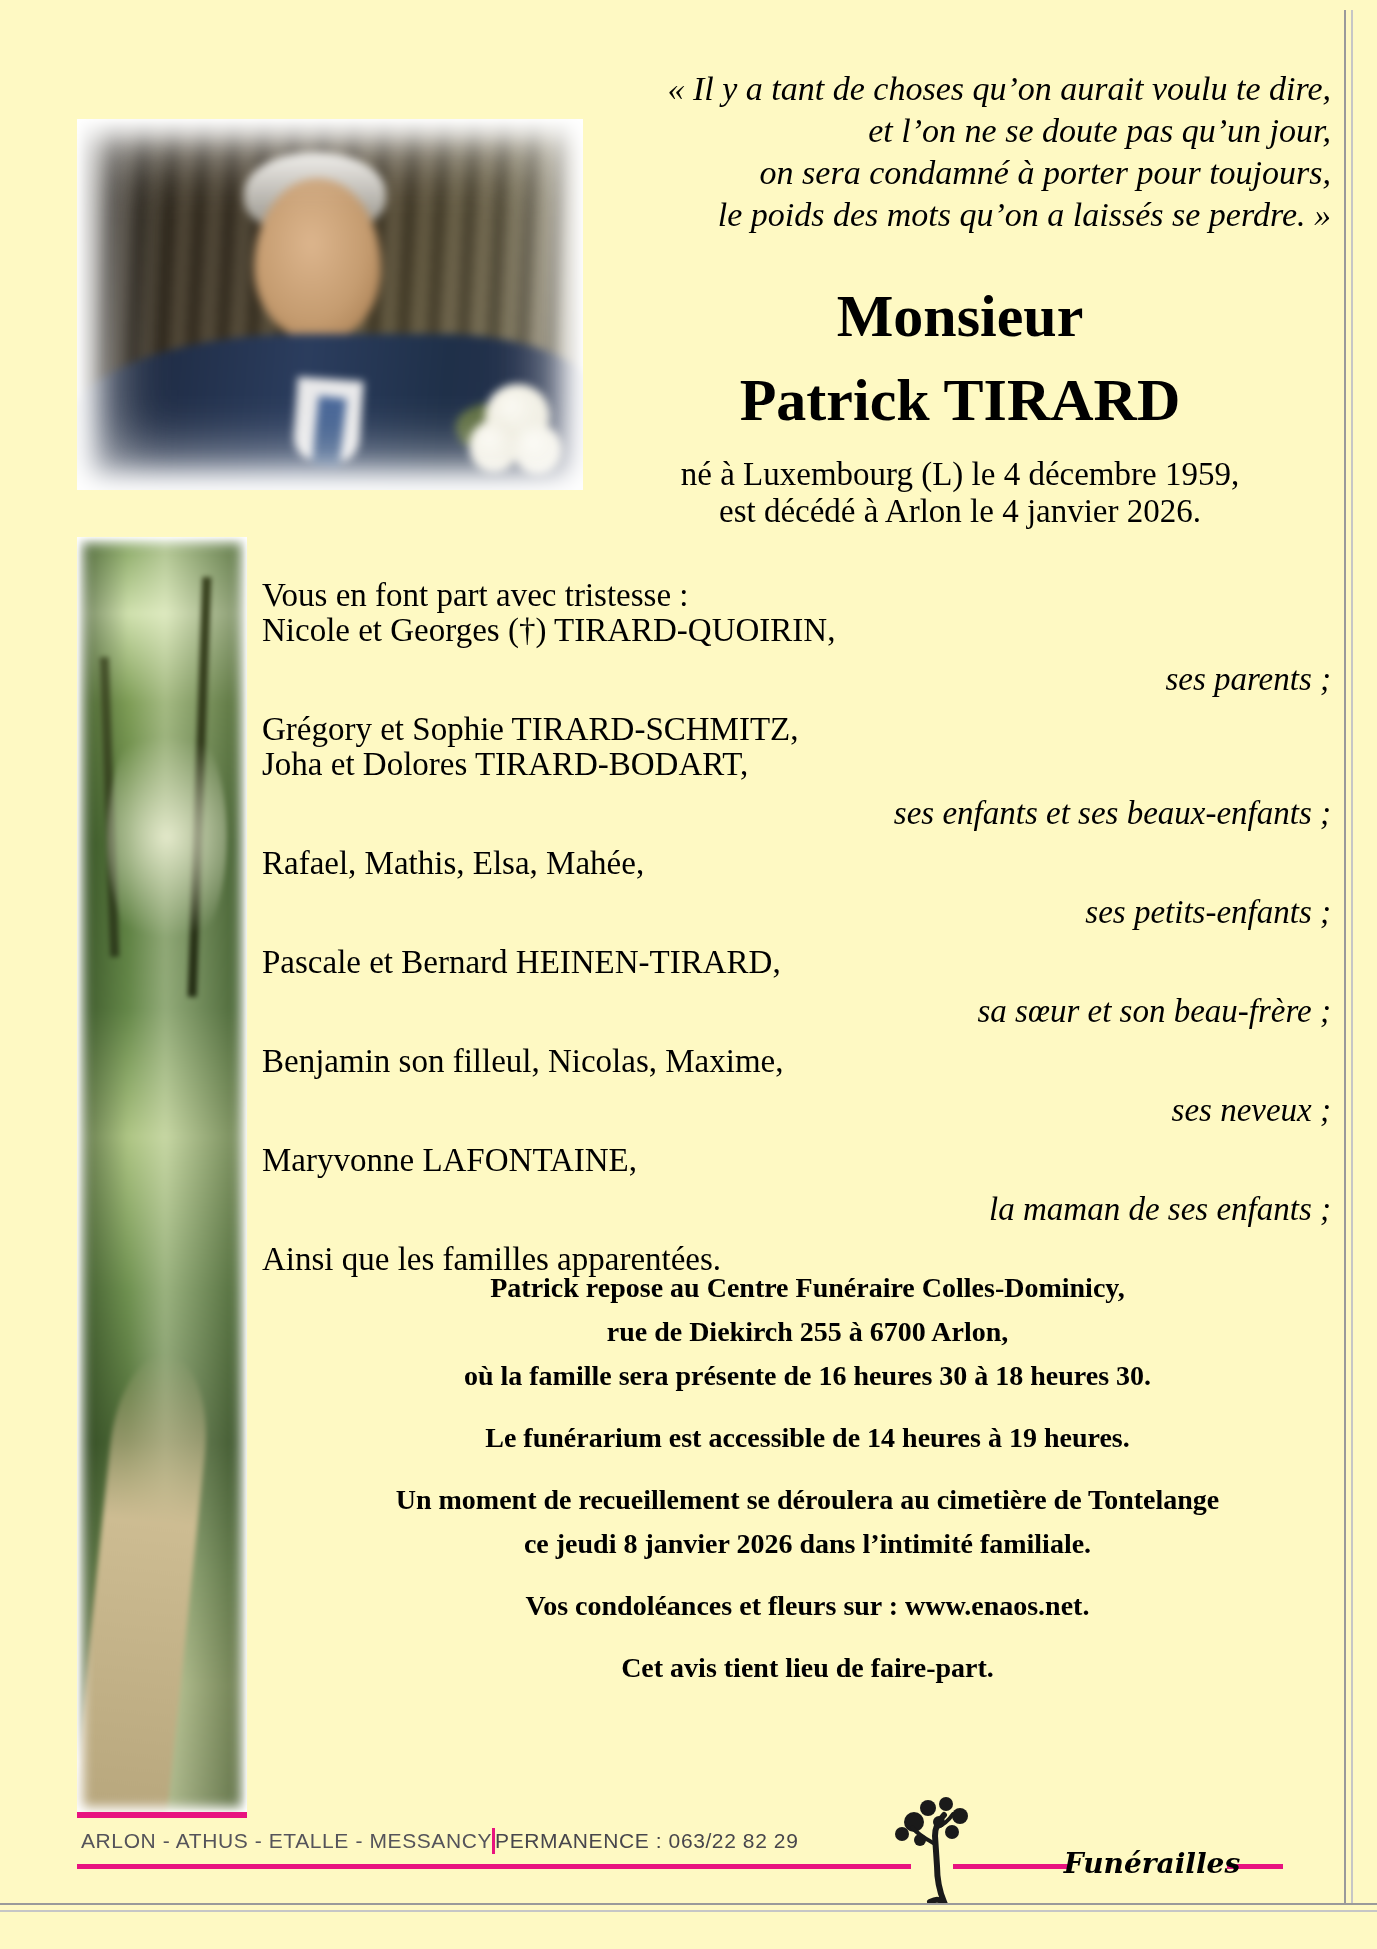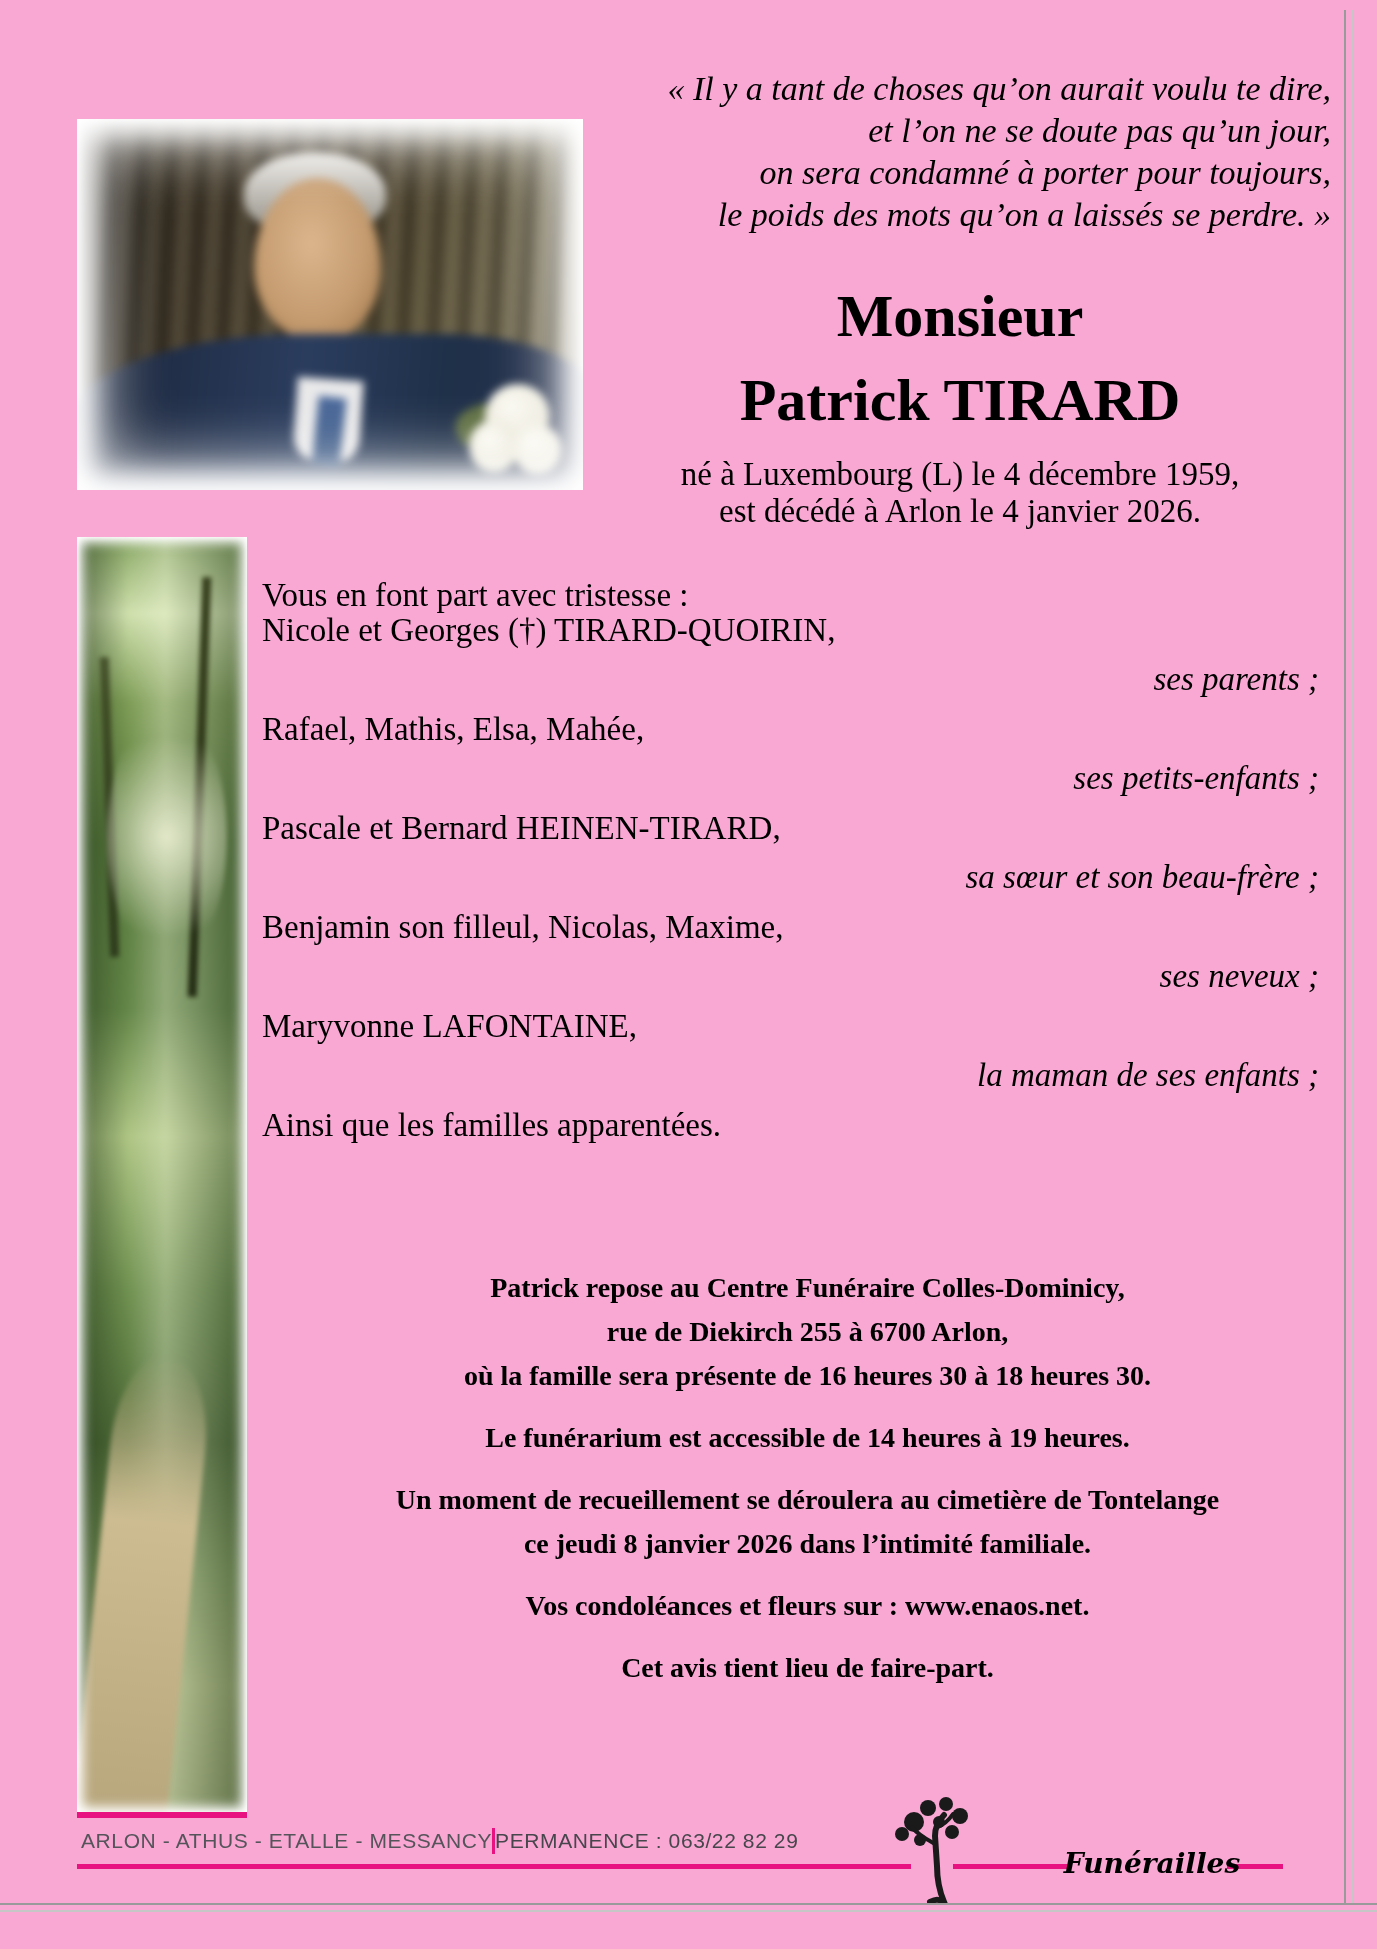--- a/index.html
+++ b/index.html
@@ -1,16 +1,16 @@
 <!DOCTYPE html>
 <html><head>
 <meta charset="utf-8">
 <style>
   html,body{margin:0;padding:0;background:#fff;}
-  .page{position:relative;width:1377px;height:1949px;background:#f9a8d4;overflow:hidden;
+  .page{position:relative;width:1377px;height:1949px;background:#fef9c3;overflow:hidden;
         font-family:"Liberation Serif",serif;color:#000;}
 
   
   .edge-right{position:absolute;left:1344px;top:10px;height:1893px;width:5px;
               border-left:2px solid #9a9a9a;border-right:2px solid #c6c6c6;}
   .edge-bottom{position:absolute;left:0;top:1903px;width:1377px;height:5px;
               border-top:2px solid #9a9a9a;border-bottom:2px solid #c6c6c6;}
 
   
   .portrait{position:absolute;left:77px;top:119px;width:506px;height:371px;overflow:hidden;background:#fff;}
@@ -66,21 +66,21 @@
 
   
   .titleblock{position:absolute;left:575px;top:280px;width:770px;text-align:center;}
   .salutation,.deceased-name{font-weight:bold;font-size:60px;line-height:72px;}
   .deceased-name{margin-top:12px;}
   .vitals{margin-top:20px;font-size:33px;line-height:37px;}
 
   
   .family{position:absolute;left:262px;top:578px;width:1069px;font-size:33px;}
   .fam-line{line-height:35px;}
-  .fam-label{line-height:35px;text-align:right;font-style:italic;margin:14px 12px 15px 0;}
+  .fam-label{line-height:35px;text-align:right;font-style:italic;margin:14px 0 15px 0;}
 
   
   .services{position:absolute;left:270px;top:1266px;width:1075px;text-align:center;
             font-weight:bold;font-size:28px;}
   .services p{margin:0 0 18px 0;line-height:44px;}
 
   
   .footer-left{position:absolute;left:81px;top:1828px;display:flex;align-items:center;
       font-family:"Liberation Sans",sans-serif;font-size:21px;letter-spacing:.6px;color:#55545a;}
   .footer-left .sep{width:3px;height:26px;background:#e81380;}
@@ -144,20 +144,25 @@
   </div>
 
   <div class="family">
     <div class="fam-line">Vous en font part avec tristesse :</div>
 
     <div>
       <div class="fam-line">Nicole et Georges (†) TIRARD-QUOIRIN,</div>
       <div class="fam-label">ses parents ;</div>
     </div>
 
+    <div>
+      <div class="fam-line">Grégory et Sophie TIRARD-SCHMITZ,</div>
+      <div class="fam-line">Joha et Dolores TIRARD-BODART,</div>
+      <div class="fam-label">ses enfants et ses beaux-enfants ;</div>
+    </div>
 
     <div>
       <div class="fam-line">Rafael, Mathis, Elsa, Mahée,</div>
       <div class="fam-label">ses petits-enfants ;</div>
     </div>
 
     <div>
       <div class="fam-line">Pascale et Bernard HEINEN-TIRARD,</div>
       <div class="fam-label">sa sœur et son beau-frère ;</div>
     </div>

